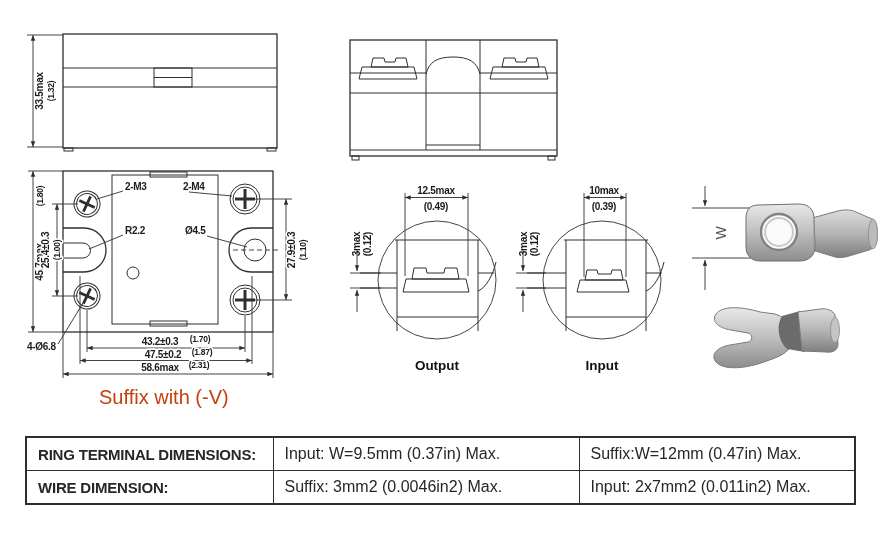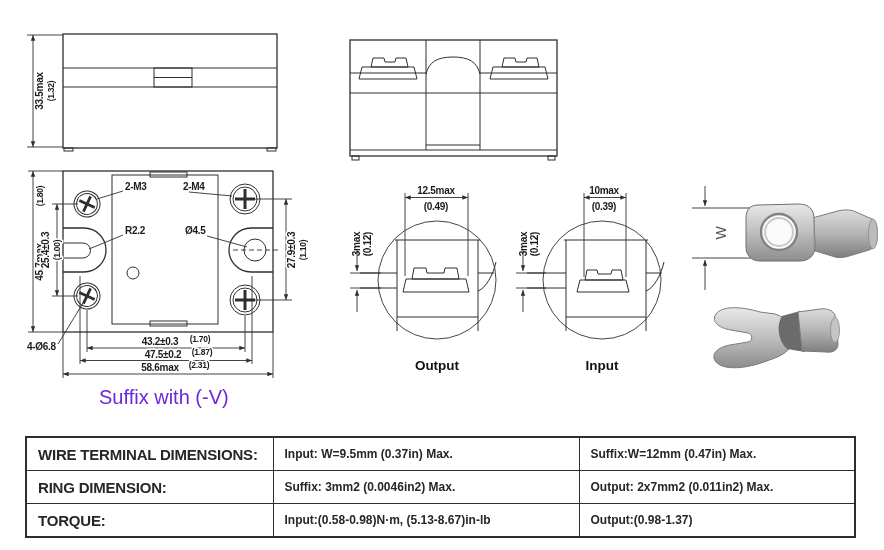--- a/index.html
+++ b/index.html
@@ -8,27 +8,27 @@
   svg{position:absolute;top:0;left:0;}
   svg .ln{stroke:#2f2f2f;stroke-width:1.3;fill:none;}
   svg .thin{stroke:#2f2f2f;stroke-width:1;fill:none;}
   svg .dim{stroke:#2f2f2f;stroke-width:0.9;fill:none;}
   svg .dash{stroke:#2f2f2f;stroke-width:0.9;fill:none;stroke-dasharray:5 3;}
   svg text{fill:#1b1b1b;}
   svg .t1{font:bold 10px "Liberation Sans",sans-serif;letter-spacing:-0.3px;}
   svg .t2{font:bold 8.5px "Liberation Sans",sans-serif;letter-spacing:-0.3px;}
   svg .lbl{font:bold 13.5px "Liberation Sans",sans-serif;fill:#111;}
   svg .halo{paint-order:stroke;stroke:#ffffff;stroke-width:3px;stroke-linejoin:round;}
-  .suffix{position:absolute;left:99px;top:386px;font-size:20px;color:#6d28d9;
+  .suffix{position:absolute;left:99px;top:386px;font-size:20px;color:#c2410c;
           font-family:"Liberation Sans",sans-serif;}
   table.spec{position:absolute;left:25px;top:436px;border-collapse:collapse;
              width:829px;table-layout:fixed;}
   table.spec td{border:1.5px solid #2d2d2d;height:32px;padding:0 0 0 11px;
-                font-size:12px;color:#26262b;vertical-align:middle;white-space:nowrap;
-                overflow:hidden;font-weight:bold;}
+                font-size:16px;color:#26262b;vertical-align:middle;white-space:nowrap;
+                overflow:hidden;}
   table.spec{border:2px solid #2d2d2d;}
   table.spec td.h{font-weight:bold;font-size:15px;letter-spacing:-0.2px;}
 </style>
 </head>
 <body>
 
 <div id="screen">
 
 <svg width="884" height="434" viewBox="0 0 884 434">
   <defs>
@@ -246,30 +246,25 @@
 <div class="suffix">Suffix with (-V)</div>
 
 <table class="spec">
   <colgroup>
         <col style="width:247px">
         <col style="width:306px">
         <col style="width:276px">
       </colgroup>
   <tbody>
         <tr>
-    <td class="h">WIRE TERMINAL DIMENSIONS:</td>
+    <td class="h">RING TERMINAL DIMENSIONS:</td>
     <td>Input: W=9.5mm (0.37in) Max.</td>
     <td>Suffix:W=12mm (0.47in) Max.</td>
   </tr>
   <tr>
-    <td class="h">RING DIMENSION:</td>
+    <td class="h">WIRE DIMENSION:</td>
     <td>Suffix: 3mm2 (0.0046in2) Max.</td>
-    <td>Output: 2x7mm2 (0.011in2) Max.</td>
-  </tr>
-  <tr>
-    <td class="h">TORQUE:</td>
-    <td>Input:(0.58-0.98)N·m, (5.13-8.67)in-lb</td>
-    <td>Output:(0.98-1.37)</td>
+    <td>Input: 2x7mm2 (0.011in2) Max.</td>
   </tr>
 </tbody>
     </table>
 
 </div>
 
 </body></html>

